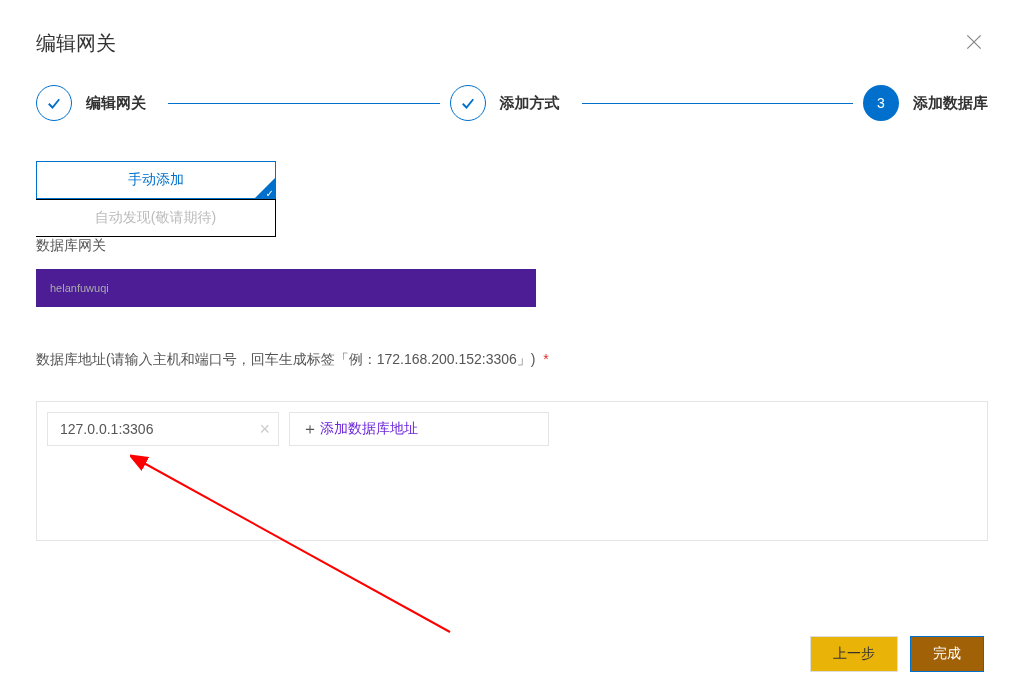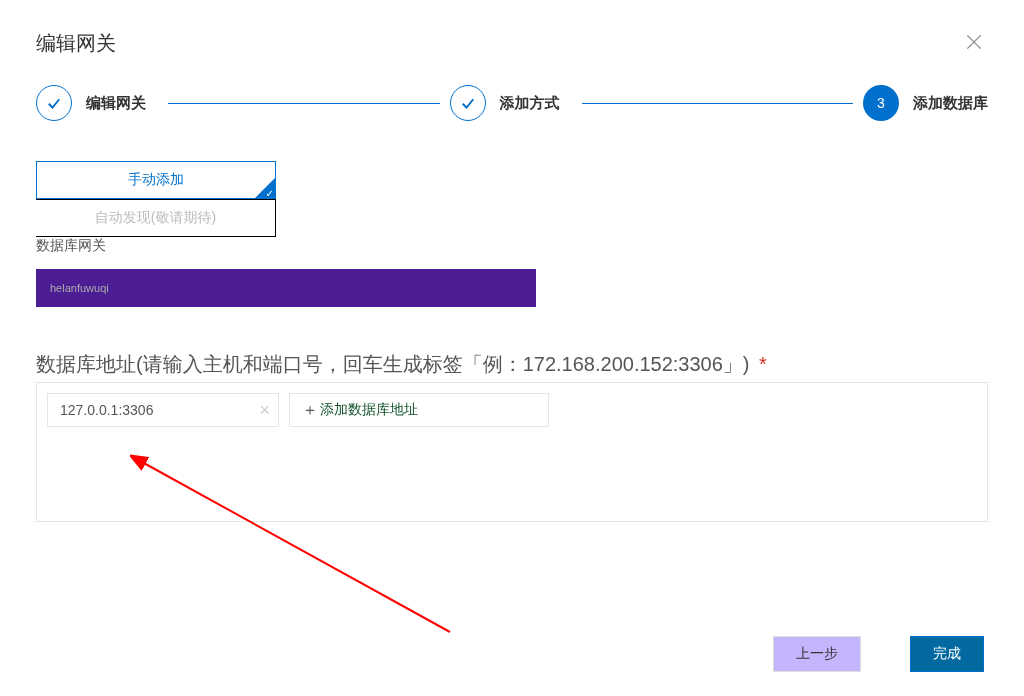--- a/index.html
+++ b/index.html
@@ -144,23 +144,23 @@
     background: #4c1d95;
     padding: 0 14px;
     font-size: 11px;
     color: #aaa;
     margin-bottom: 36px;
   }
   .db-addr-section {
     margin-top: 8px;
   }
   .db-addr-label {
-    font-size: 20px;
+    font-size: 14px;
     color: #555;
-    margin-bottom: 4px;
+    margin-bottom: 32px;
   }
   .db-addr-label .required {
     color: #d93025;
     margin-left: 4px;
   }
   .addr-container {
     border: 1px solid #e5e5e5;
     padding: 10px;
     min-height: 140px;
     display: flex;
@@ -195,46 +195,45 @@
     outline: none;
     display: flex;
     align-items: center;
   }
   .addr-input .plus-icon {
     font-size: 16px;
     margin-right: 2px;
     font-weight: 400;
   }
   .addr-input .placeholder-text {
-    color: #14532d;
+    color: #6d28d9;
   }
   .footer {
     position: absolute;
     bottom: 24px;
     right: 40px;
     display: flex;
     gap: 12px;
   }
   .btn {
     height: 36px;
     padding: 0 22px;
     font-size: 14px;
     border: 1px solid #ddd;
-    background: #c4b5fd;
+    background: #eab308;
     color: #333;
     cursor: pointer;
     display: flex;
     align-items: center;
     justify-content: center;
   }
   .btn.primary {
-    background: #0369a1;
+    background: #a16207;
     border-color: #0070cc;
     color: #fff;
-    margin-left: 37px;
   }
   .annotation-arrow {
     position: absolute;
     left: 130px;
     top: 452px;
     pointer-events: none;
     z-index: 10;
   }
 </style>
 </head>

